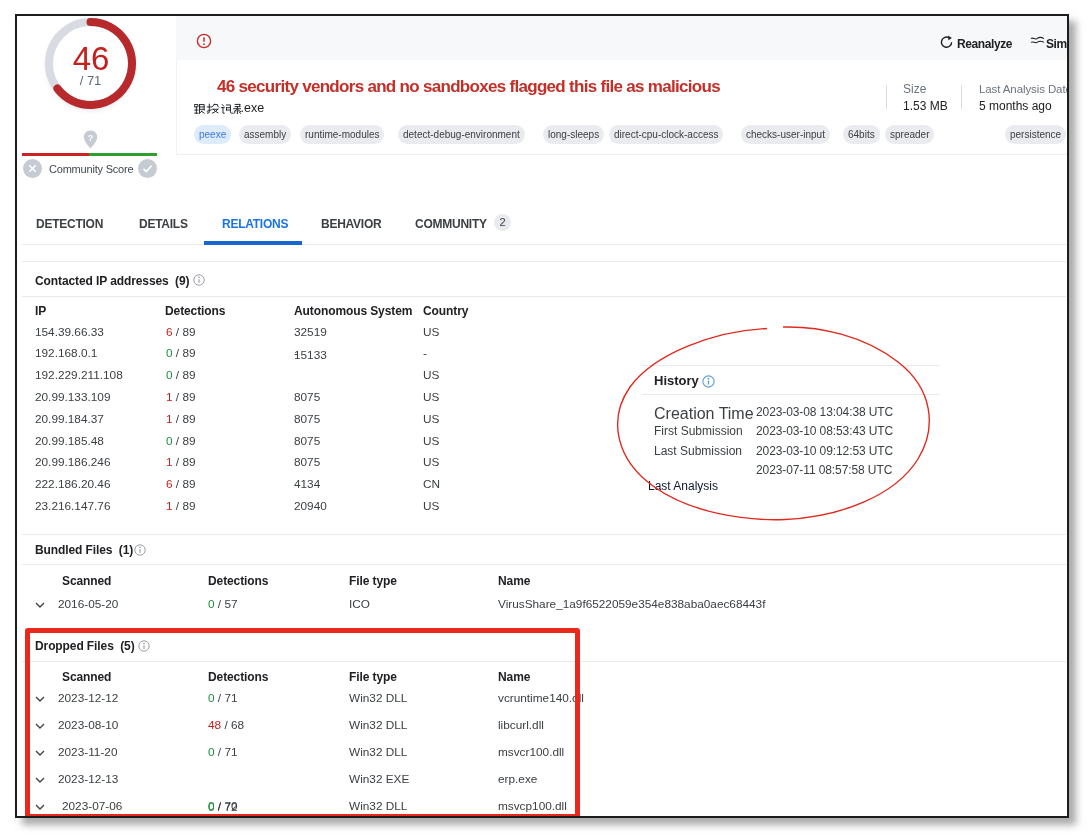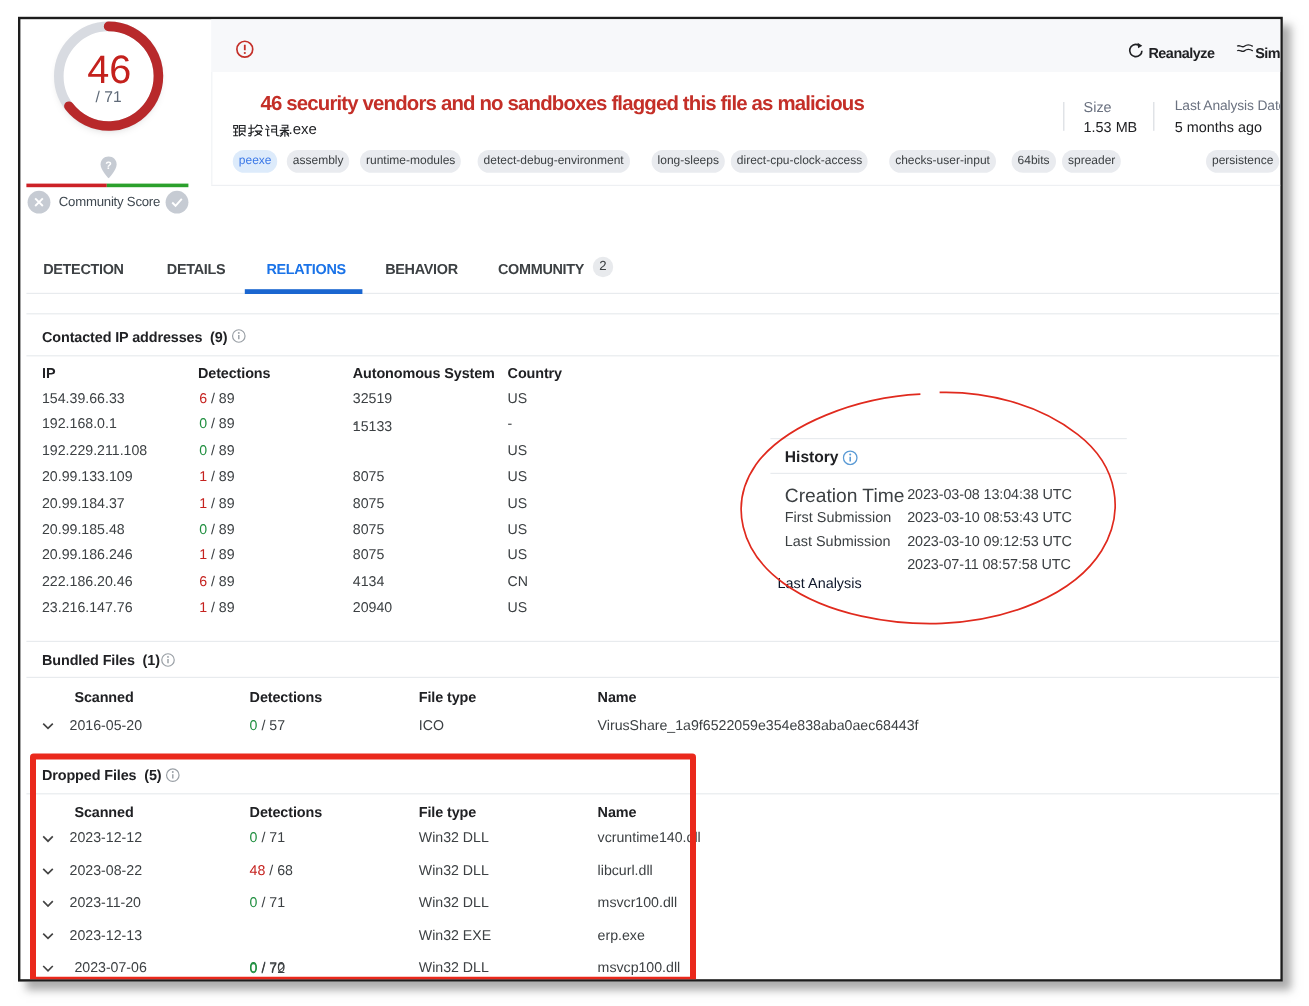--- a/index.html
+++ b/index.html
@@ -239,21 +239,21 @@
         <svg class="abs" style="left:17px;top:679.0px" width="12" height="8" viewBox="0 0 12 8">
           <path d="M2 2 L6 6 L10 2" fill="none" stroke="#444" stroke-width="1.4"></path>
         </svg>
         <div class="abs txt" style="left:41px;top:675.0px;">2023-12-12</div>
         <div class="abs txt" style="left:191px;top:675.0px;"><span class="green">0</span> / 71</div>
         <div class="abs txt" style="left:332px;top:675.0px;">Win32 DLL</div>
         <div class="abs txt" style="left:481px;top:675.0px;">vcruntime140.dll</div>
 <svg class="abs" style="left:17px;top:706.1px" width="12" height="8" viewBox="0 0 12 8">
           <path d="M2 2 L6 6 L10 2" fill="none" stroke="#444" stroke-width="1.4"></path>
         </svg>
-        <div class="abs txt" style="left:41px;top:702.1px;">2023-08-22</div>
+        <div class="abs txt" style="left:41px;top:702.1px;">2023-08-10</div>
         <div class="abs txt" style="left:191px;top:702.1px;"><span class="red">48</span> / 68</div>
         <div class="abs txt" style="left:332px;top:702.1px;">Win32 DLL</div>
         <div class="abs txt" style="left:481px;top:702.1px;">libcurl.dll</div>
 <svg class="abs" style="left:17px;top:733.2px" width="12" height="8" viewBox="0 0 12 8">
           <path d="M2 2 L6 6 L10 2" fill="none" stroke="#444" stroke-width="1.4"></path>
         </svg>
         <div class="abs txt" style="left:41px;top:729.2px;">2023-11-20</div>
         <div class="abs txt" style="left:191px;top:729.2px;"><span class="green">0</span> / 71</div>
         <div class="abs txt" style="left:332px;top:729.2px;">Win32 DLL</div>
         <div class="abs txt" style="left:481px;top:729.2px;">msvcr100.dll</div>

